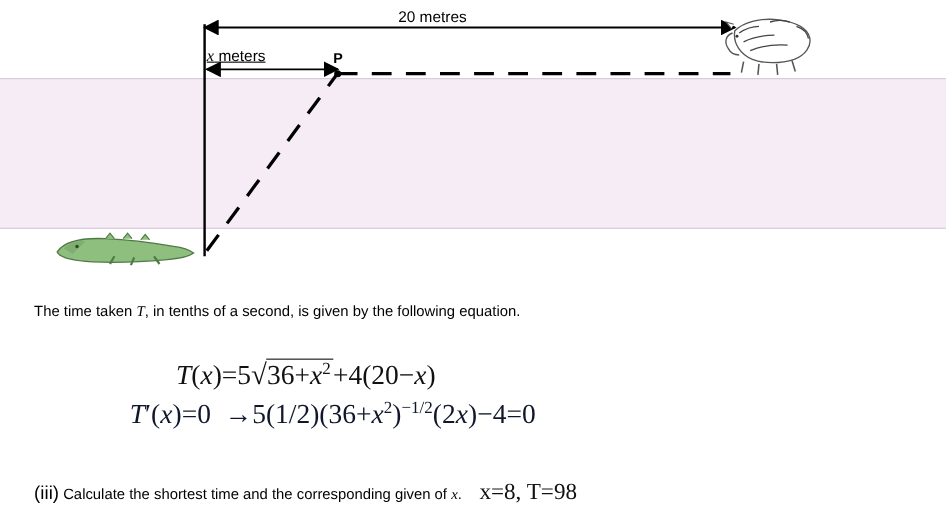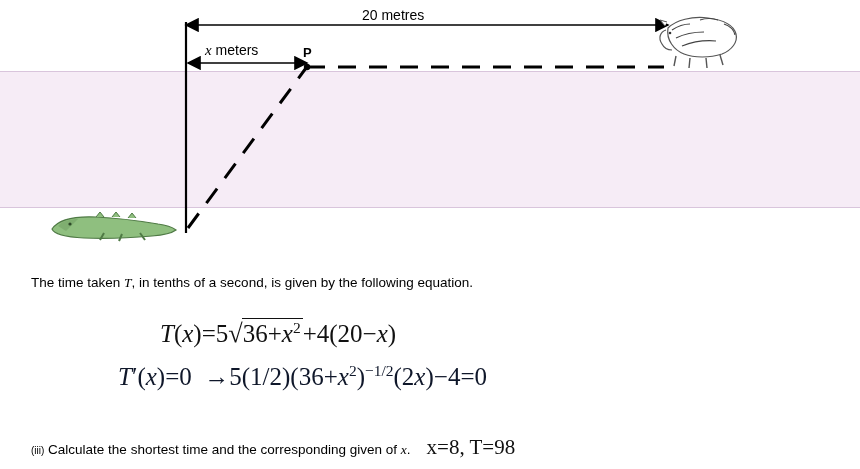--- a/index.html
+++ b/index.html
@@ -48,23 +48,24 @@
     font-family: "Liberation Sans", sans-serif;
     color: #000;
     white-space: nowrap;
   }
   .lbl-20 {
     left: 362px;
     top: 7px;
     font-size: 14px;
   }
   .lbl-x {
-    left: 205px;
+    left: 188px;
     top: 42px;
     font-size: 14px;
+    text-decoration: underline;
   }
   .lbl-x i { font-family: "Liberation Serif", serif; font-style: italic; font-size: 15px; }
   .lbl-p {
     left: 303px;
     top: 45px;
     font-size: 13px;
     font-weight: bold;
   }
 
   
@@ -77,21 +78,21 @@
   }
   .sentence i { font-family: "Liberation Serif", serif; font-style: italic; }
 
   .eq {
     position: absolute;
     font-family: "Liberation Serif", serif;
     white-space: nowrap;
   }
   .eq1 {
     left: 160px;
-    top: 318px;
+    top: 326px;
     font-size: 25px;
     color: #111;
   }
   .eq2 {
     left: 118px;
     top: 362px;
     font-size: 25px;
     color: #0f172a;
   }
   .it { font-style: italic; }
@@ -107,21 +108,21 @@
   }
   .radsign { font-size: 1.05em; }
 
   .question {
     position: absolute;
     left: 31px;
     top: 435px;
     font-size: 13.5px;
     color: #000;
   }
-  .question .rn { font-size: 10px; }
+  .question .rn { font-size: 17px; }
   .question .ans {
     font-family: "Liberation Serif", serif;
     font-size: 21px;
     color: #111;
     margin-left: 16px;
   }
   .question i { font-family: "Liberation Serif", serif; font-style: italic; }
 </style>
 </head>
 <body>

